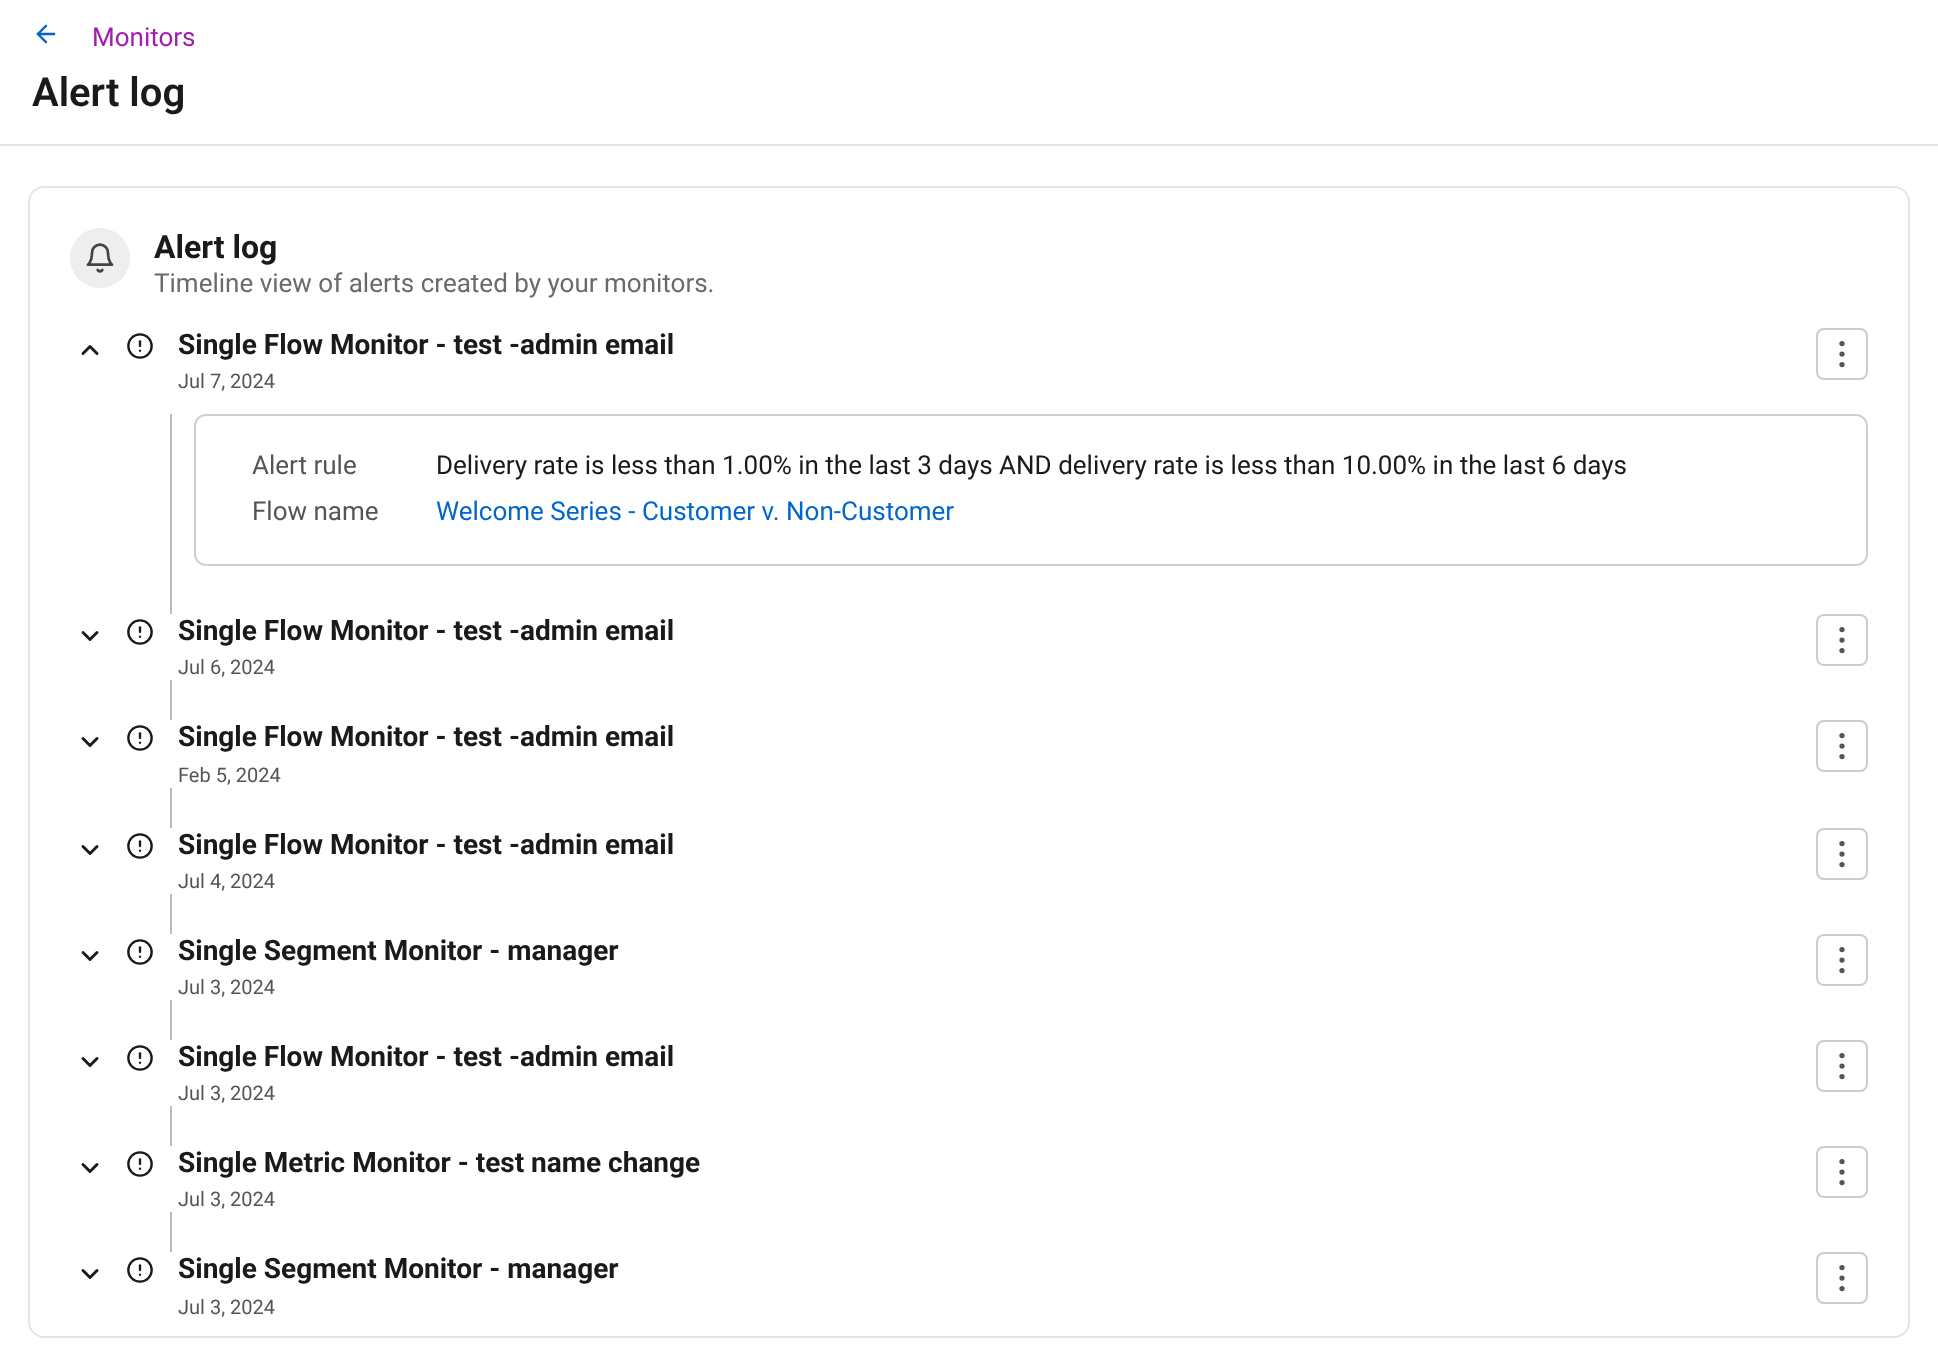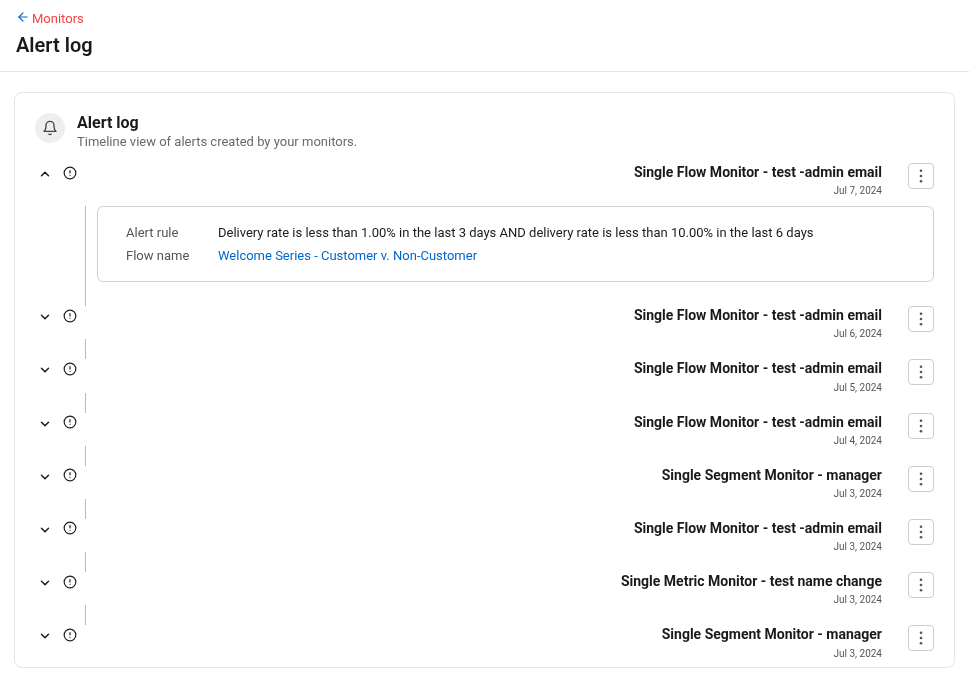--- a/index.html
+++ b/index.html
@@ -13,22 +13,22 @@
       color: #1a1a1a;
       font-size: 14px;
     }
     .top-bar {
       padding: 10px 16px 14px;
       border-bottom: 1px solid #e5e5e5;
     }
     .breadcrumb {
       display: flex;
       align-items: center;
-      gap: 2px;
-      color: #ef4444;
+      gap: 16px;
+      color: #a21caf;
       font-size: 13px;
       cursor: pointer;
       margin-bottom: 6px;
     }
     .breadcrumb svg {
       width: 14px;
       height: 14px;
     }
     .page-title {
       font-size: 20px;
@@ -70,23 +70,22 @@
     }
     .card-subtitle {
       font-size: 13px;
       color: #6a6a6a;
       margin-top: 2px;
       text-align: right;
     }
     .alert-row {
       display: flex;
       align-items: flex-start;
-      gap: 26px;
+      gap: 12px;
       position: relative;
-      text-align: right;
     }
     .row-controls {
       display: flex;
       align-items: center;
       gap: 8px;
       padding-top: 1px;
       flex-shrink: 0;
     }
     .chevron {
       width: 20px;
@@ -289,21 +288,21 @@
                 </svg>
               </div>
               <div class="alert-icon"><svg viewBox="0 0 24 24" fill="none" stroke="#1a1a1a" stroke-width="2" stroke-linecap="round" stroke-linejoin="round">
                   <circle cx="12" cy="12" r="10"></circle>
                   <line x1="12" y1="8" x2="12" y2="12"></line>
                   <line x1="12" y1="16" x2="12.01" y2="16"></line>
                 </svg></div>
             </div>
             <div class="row-body">
               <div class="alert-title">Single Flow Monitor - test -admin email</div>
-              <div class="alert-date">Jul 5, 2024</div>
+              <div class="alert-date">Feb 5, 2024</div>
             </div>
             <div class="more-btn">
               <svg viewBox="0 0 4 16" fill="#555">
                 <circle cx="2" cy="2" r="1.5"></circle>
                 <circle cx="2" cy="8" r="1.5"></circle>
                 <circle cx="2" cy="14" r="1.5"></circle>
               </svg>
             </div>
           </div>
           <div class="timeline-area">

